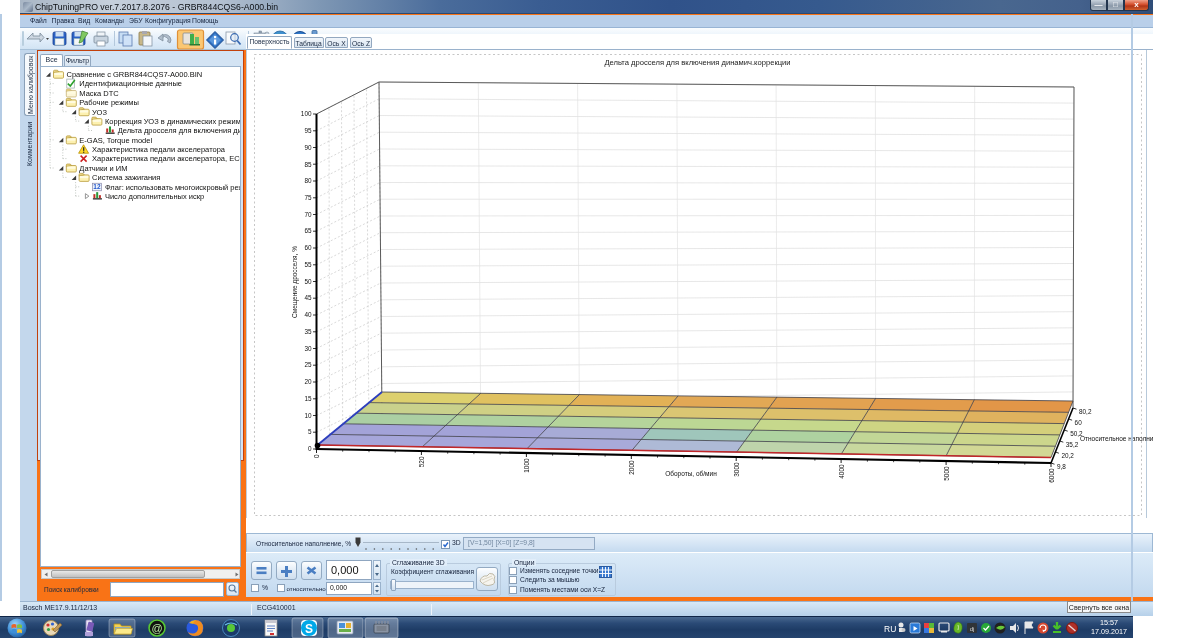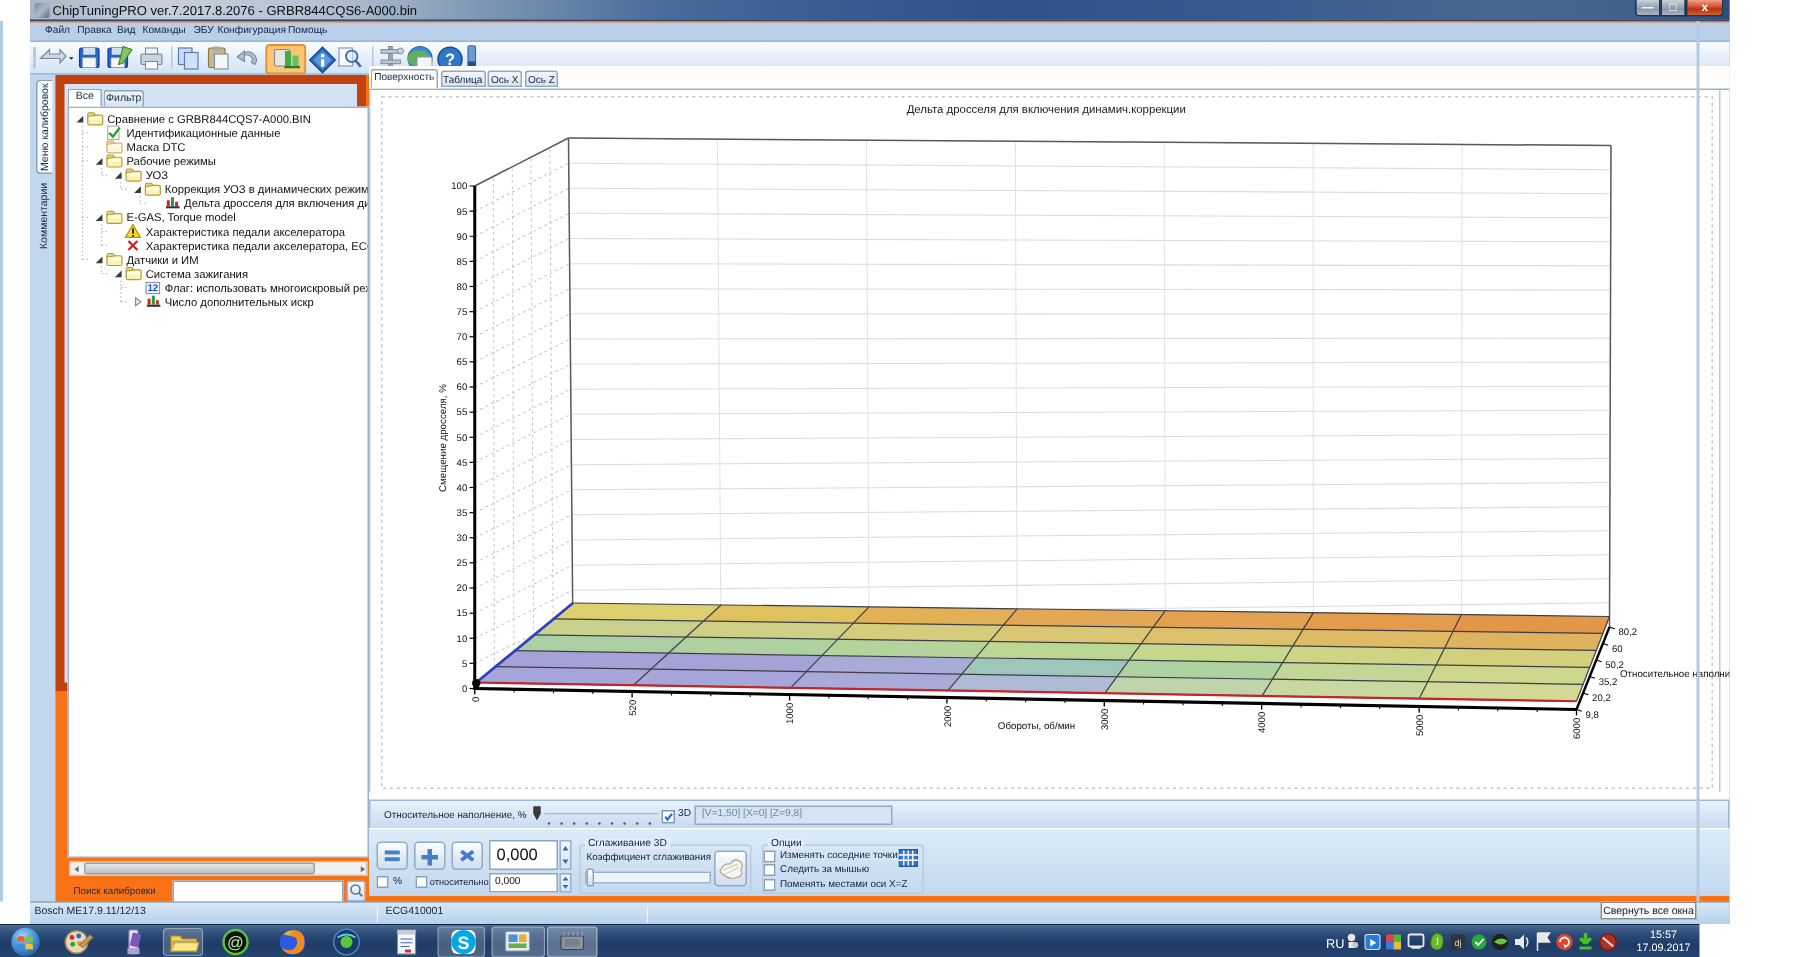--- a/index.html
+++ b/index.html
@@ -35,35 +35,35 @@
 #leftstrip { position:absolute; left:0; top:50px; width:17px; height:551px;
   background:linear-gradient(90deg,#b6cde8,#cuddf0); background:#c3d7ec; }
 #vtab1 { position:absolute; left:4px; top:53px; width:11px; height:63px; background:#f6f9fc;
   border:1px solid #8aa0b8; border-right:none; border-radius:3px 0 0 3px; }
 #vtab1 span, #vtab2 span { position:absolute; transform:rotate(-90deg); transform-origin:0 0;
   font-size:7px; color:#1a2a42; white-space:nowrap; }
 #vtab1 span { left:2px; top:60px; }
 #vtab2 { position:absolute; left:4px; top:121px; width:11px; height:46px; }
 #vtab2 span { left:2px; top:45px; }
 #lpanel { position:absolute; left:17px; top:50px; width:207px; height:411px; background:#d3e3f3;
-  border:6px solid #c2410c; }
+  border:1px solid #c2410c; }
 .ltab { position:absolute; font-size:7px; color:#1a2a42; border:1px solid #93a8c0; border-bottom:none;
   border-radius:2px 2px 0 0; padding:1px 6px 0 6px; height:12px; }
 #treebox { position:absolute; left:2px; top:15px; width:201px; height:501px; background:#fff;
   border:1px solid #9ab2cc; overflow:hidden; }
 #hscroll { position:absolute; left:3px; top:518px; width:199px; height:10px; background:#f0f0f0;
   border:1px solid #c8c8c8; }
 #hthumb { position:absolute; left:9px; top:0px; width:154px; height:8px; background:linear-gradient(180deg,#e8e8e8,#c0c0c0); border:1px solid #a0a0a0; border-radius:2px; }
 #searchrow { position:absolute; left:3px; top:531px; width:200px; height:17px; font-size:7px; color:#1a2a42; }
 #searchbox { position:absolute; left:69px; top:0px; width:114px; height:15px; background:#fff; border:1px solid #8fa6c0; }
 #searchbtn { position:absolute; left:185px; top:0px; width:13px; height:14px;
   background:linear-gradient(180deg,#f4f8fc,#d8e6f2); border:1px solid #9ab2cc; border-radius:2px; }
 
 
-#rpane { position:absolute; left:226px; top:44px; width:907px; height:553px; background:#fff;padding-left:15px; }
+#rpane { position:absolute; left:226px; top:34px; width:907px; height:553px; background:#fff;padding-left:15px; }
 #tabstrip { position:absolute; left:0; top:0; width:907px; height:15.5px; background:#fff; border-bottom:1px solid #9ab2cc; }
 #tabstriptop { position:absolute; left:0; top:0; width:907px; height:3px; background:#cfe0f1; }
 .rtab { position:absolute; font-size:6.7px; color:#1a2a42; border:1px solid #93a8c0;
   border-radius:2px 2px 0 0; padding:1.5px 0 0 0; text-align:center; height:11px; top:3px;
   background:linear-gradient(180deg,#f2f6fb,#d8e4f0); }
 .rtab.active { background:#fff; top:1.5px; height:13px; border-bottom:1px solid #fff; z-index:3; }
 #chartpane { position:absolute; left:0; top:15.5px; width:901px; height:468px; background:#fff;
   border-left:1px solid #c0cedc; border-right:1px solid #b7c9da; }
 #dashrect { position:absolute; left:7px; top:4px; width:888px; height:462px; }
 #charttitle { position:absolute; left:0px; top:8px; width:901px; text-align:center; font-size:7.6px; color:#222; }

